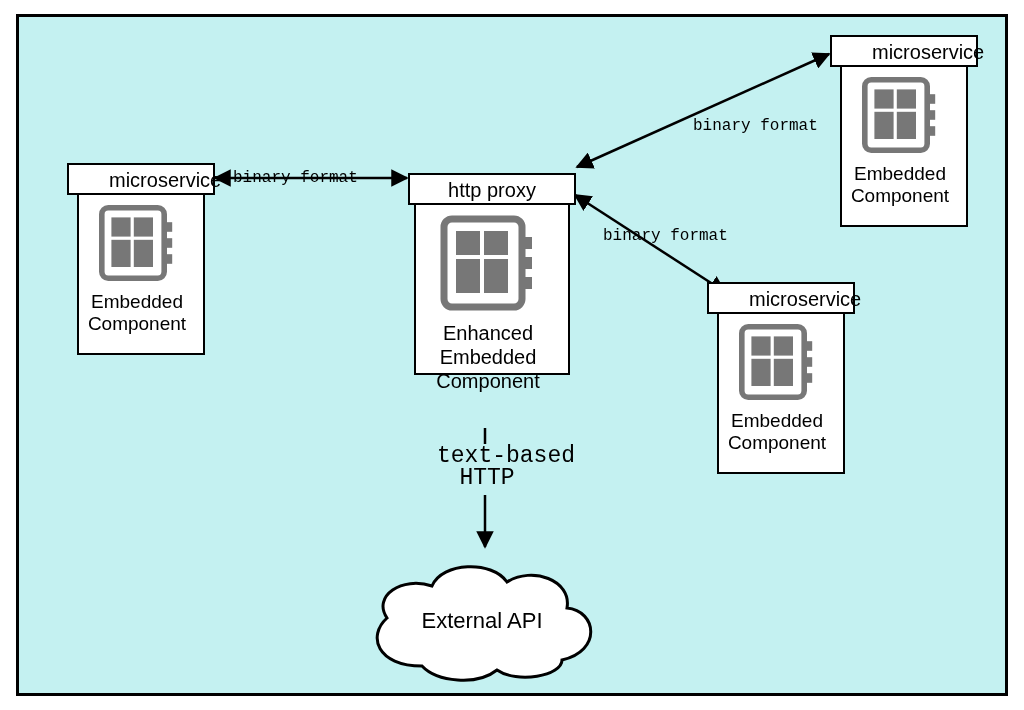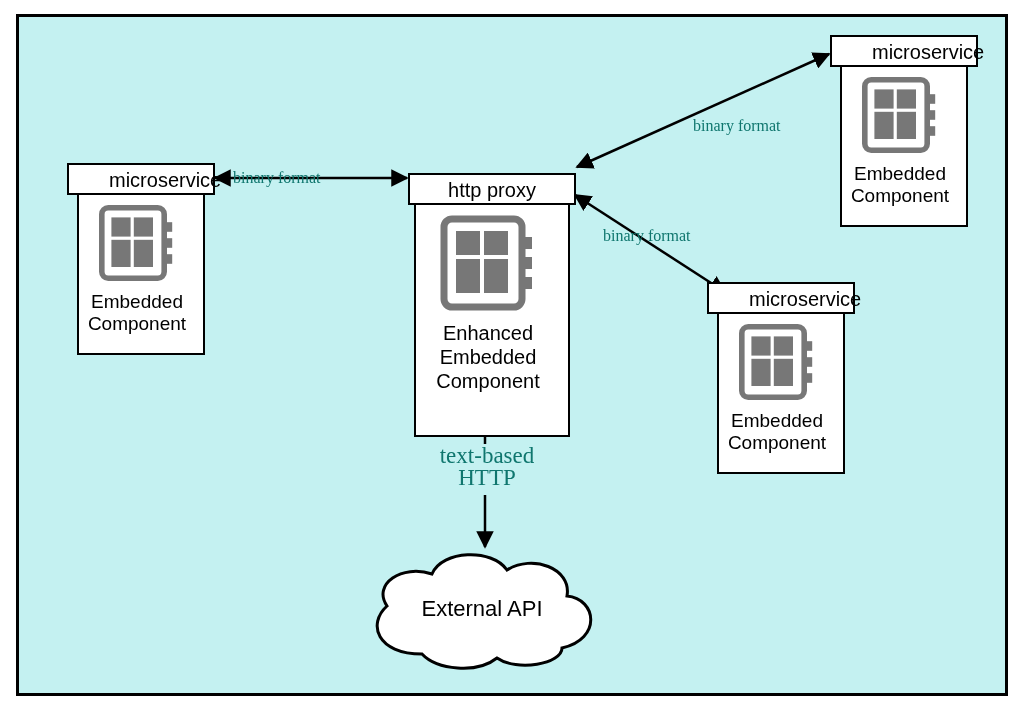--- a/index.html
+++ b/index.html
@@ -46,21 +46,21 @@
   .node .body .caption {
     font-family: Arial, sans-serif;
     color: #000;
     margin-top: 4px;
   }
   .small .title { width: 148px; padding-left: 40px; }
   .small .body  { width: 128px; margin: 0 10px; height: 160px; }
   .small .caption { font-size: 19px; line-height: 22px; }
 
   .center .title { width: 168px; }
-  .center .body  { width: 156px; margin: 0 6px; height: 232px; }
+  .center .body  { width: 156px; margin: 0 6px; height: 170px; }
   .center .caption { font-size: 20px; line-height: 24px; }
 
   .cloud {
     position: absolute;
     width: 200px;
     text-align: center;
   }
   .cloud svg { display: block; margin: 0 auto; }
   .cloud .label {
     position: absolute;
@@ -68,22 +68,22 @@
     left: 50%;
     transform: translate(-50%, -50%);
     font-family: Arial, sans-serif;
     font-size: 22px;
     color: #000;
     white-space: nowrap;
   }
 
   .edge-label {
     position: absolute;
-    font-family: Liberation Serif, serif;
-    color: #0f766e;
+    font-family: Liberation Mono, monospace;
+    color: #000000;
     text-align: center;
     white-space: nowrap;
   }
   .edge-label.small { font-size: 16px; }
   .edge-label.med   { font-size: 23px; line-height: 22px; }
 
   svg.overlay {
     position: absolute;
     left: 0; top: 0;
     width: 100%;
@@ -175,21 +175,21 @@
         <rect x="18" y="46" width="24" height="34" fill="#777"></rect>
         <rect x="46" y="46" width="24" height="34" fill="#777"></rect>
         <rect x="84" y="24" width="10" height="12" fill="#777"></rect>
         <rect x="84" y="44" width="10" height="12" fill="#777"></rect>
         <rect x="84" y="64" width="10" height="12" fill="#777"></rect>
       </svg>
       <div class="caption">Embedded Component</div>
     </div>
   </div>
 
-  <div class="cloud" style="left:338px; top:527px; width:250px;">
+  <div class="cloud" style="left:338px; top:539px; width:250px;">
     <svg width="250" height="130" viewBox="0 0 250 130">
       <path d="M 65 110
                C 20 110, 10 80, 30 62
                C 15 40, 45 20, 75 30
                C 85 6, 135 4, 150 26
                C 175 10, 215 24, 210 52
                C 240 55, 245 95, 205 104
                C 205 120, 160 128, 140 114
                C 120 130, 80 126, 65 110 Z" fill="#fff" stroke="#000" stroke-width="3"></path>
     </svg>

